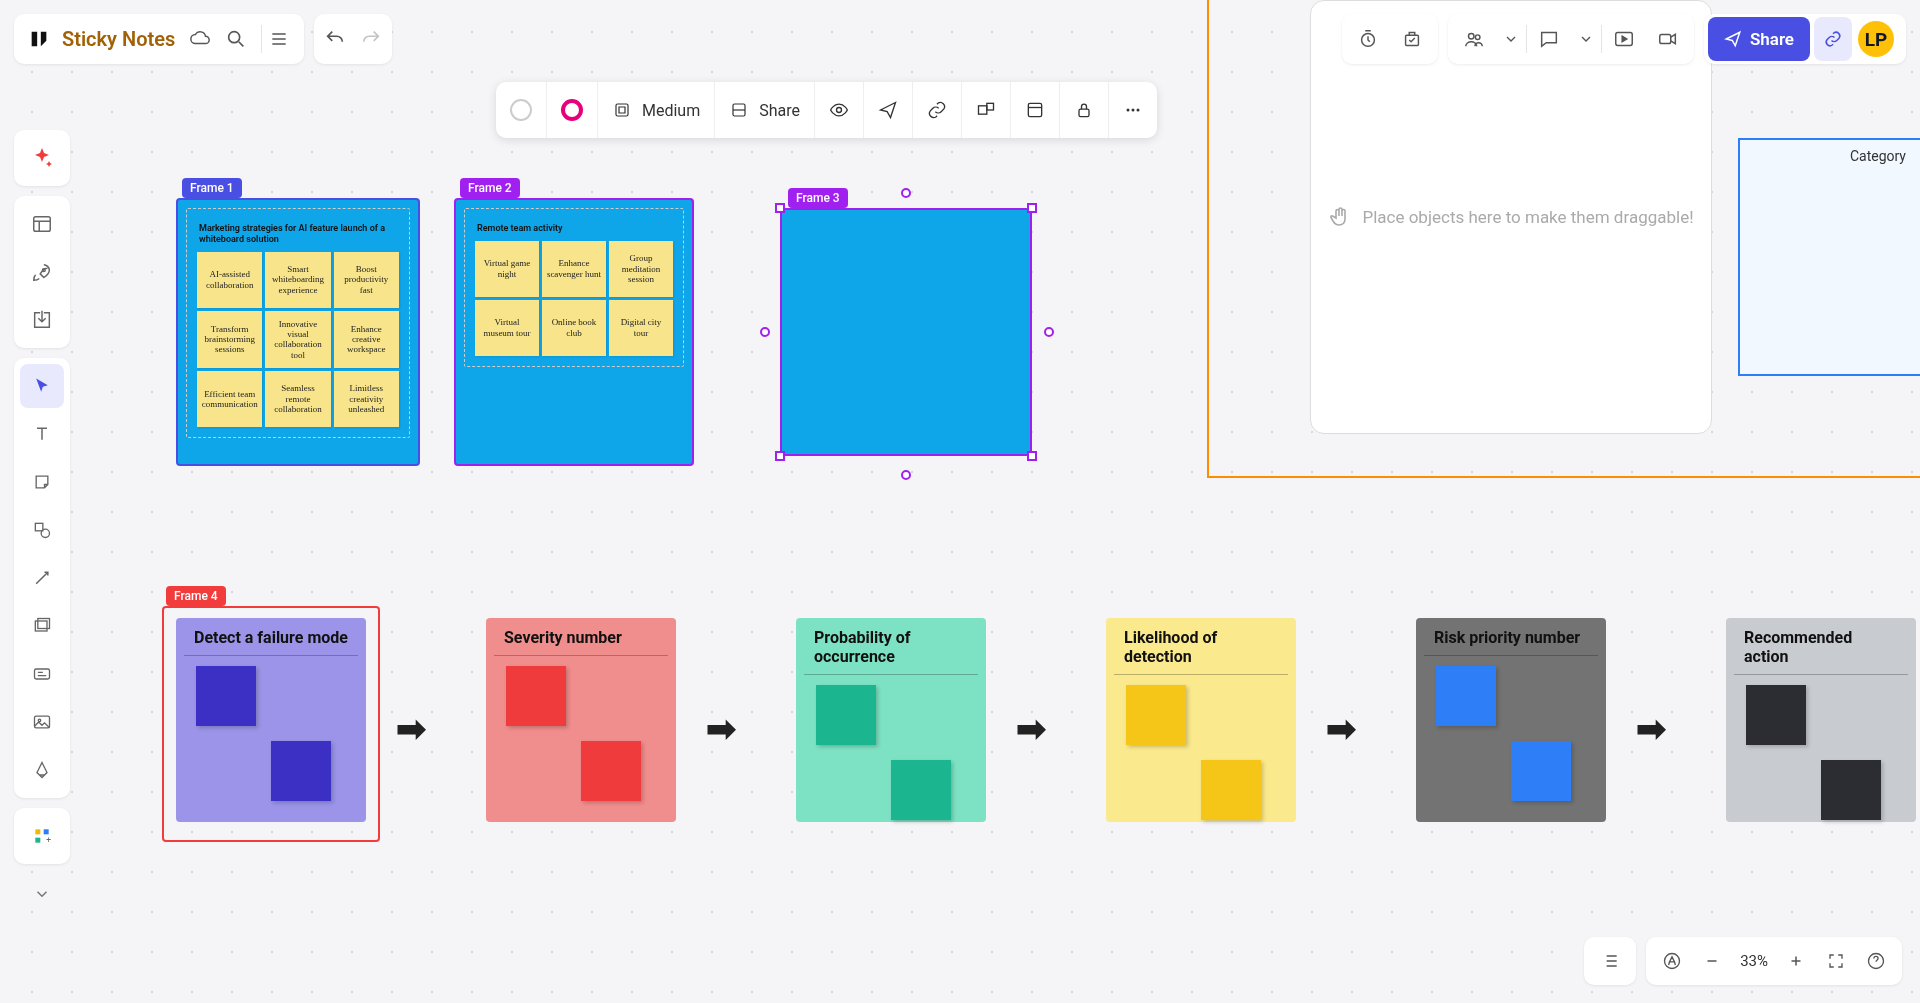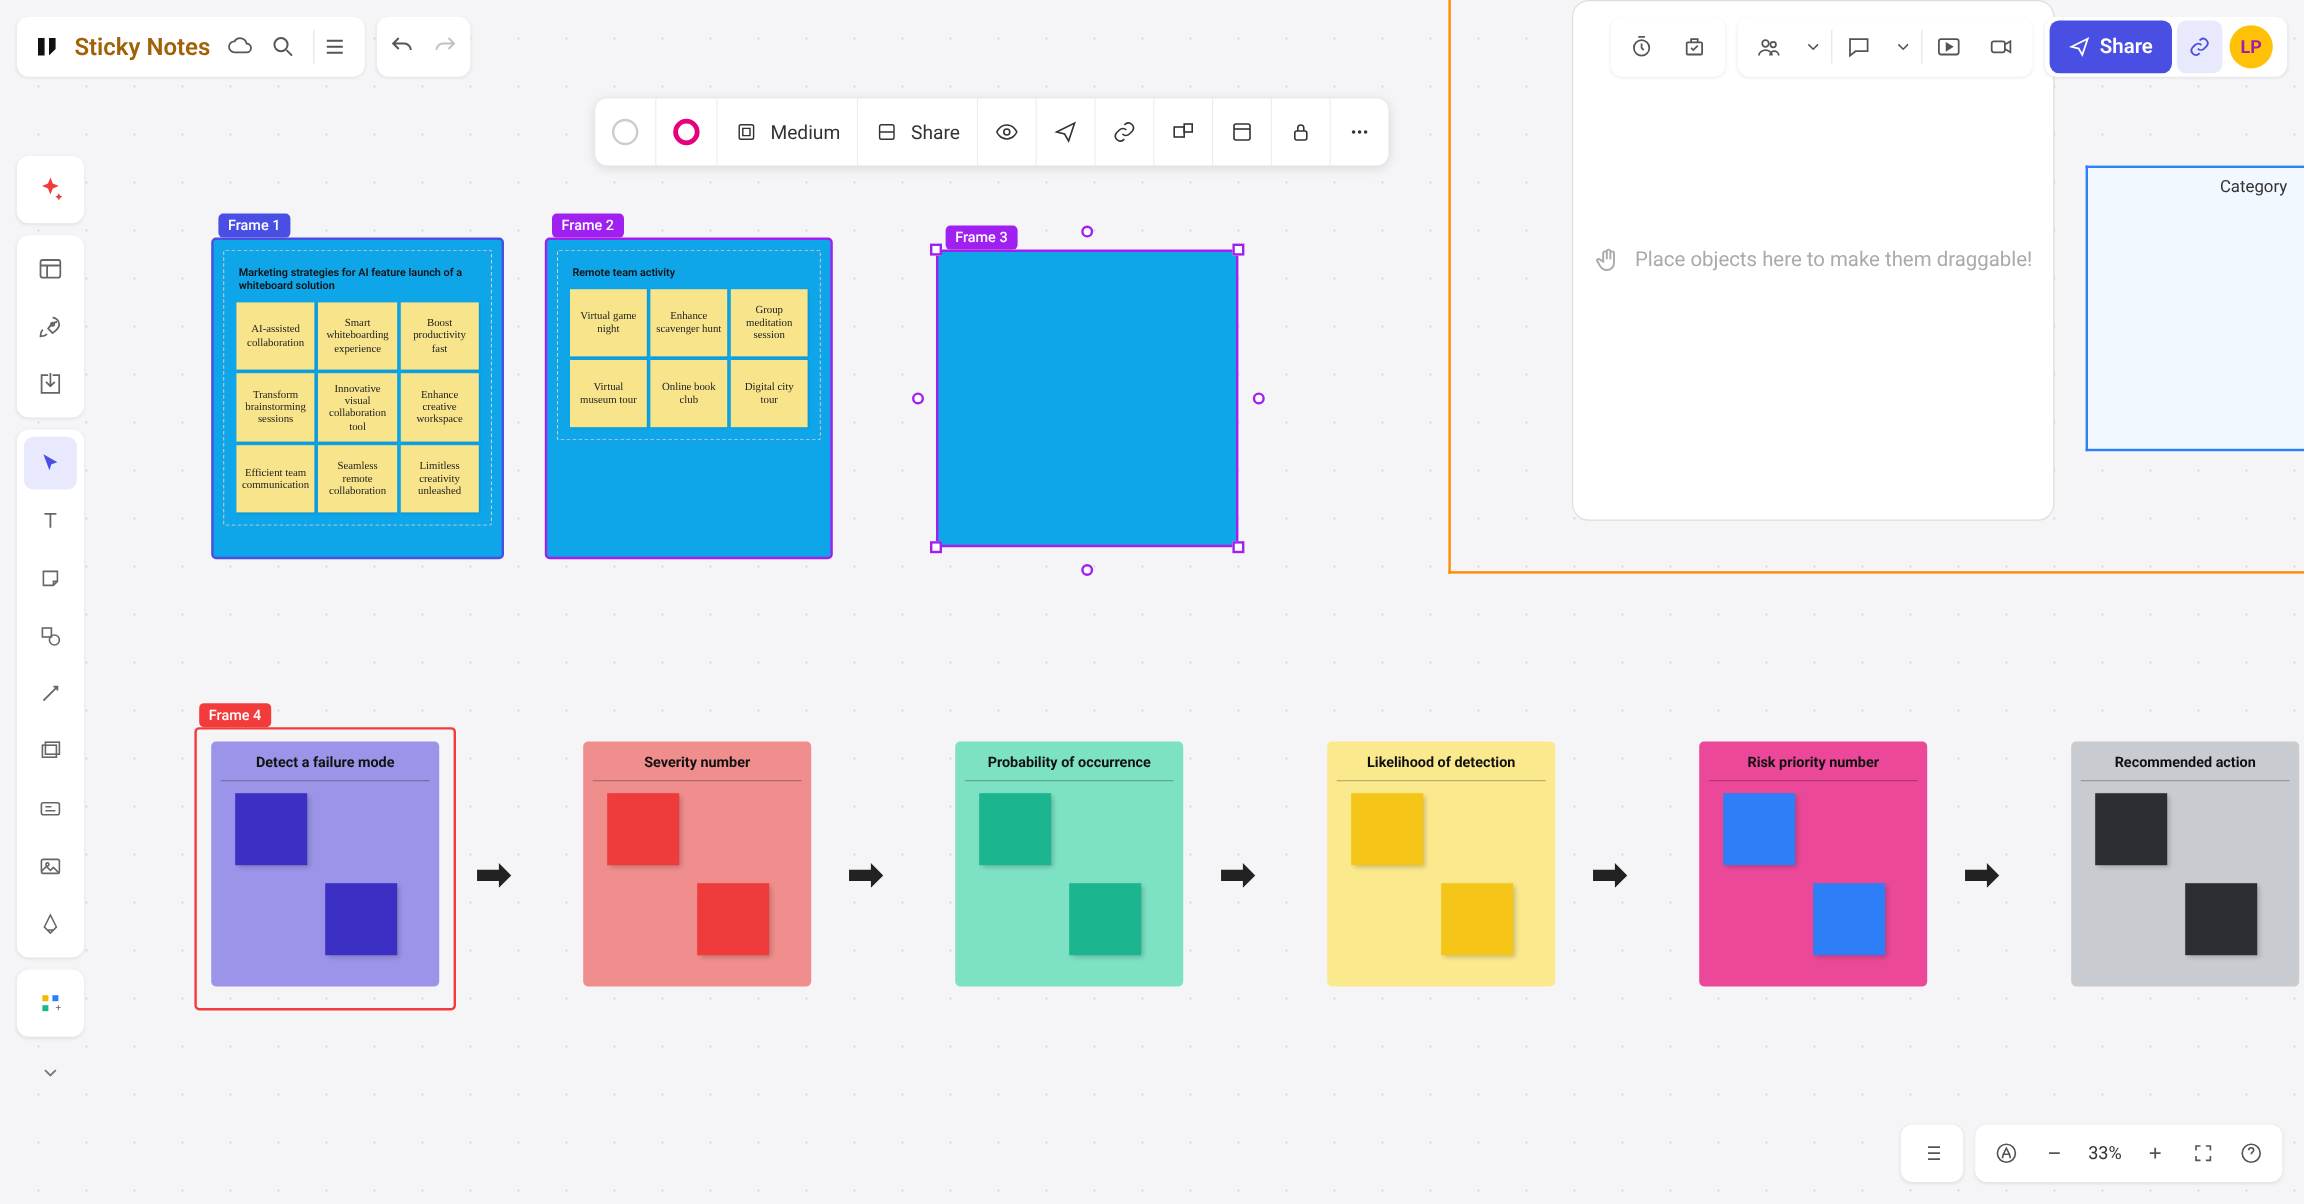--- a/index.html
+++ b/index.html
@@ -14,21 +14,21 @@
 .hdr-ic + .hdr-ic { margin-left: 14px; }
 .hdr-div { width: 1px; height: 28px; background: #e4e4e8; margin: 0 6px 0 14px; }
 
 
 .top-right { position: absolute; top: 14px; right: 14px; display: flex; gap: 10px; align-items: center; z-index: 20; }
 .tr-group { background: #fff; border-radius: 10px; box-shadow: 0 1px 3px rgba(0,0,0,0.08); display: flex; align-items: center; height: 50px; padding: 0 4px; }
 .tr-btn { width: 44px; height: 44px; display: inline-flex; align-items: center; justify-content: center; color: #555; cursor: pointer; border-radius: 8px; }
 .tr-sep { width: 1px; height: 28px; background: #e4e4e8; }
 .share-btn { background: #4a4fe4; color: #fff; display: flex; align-items: center; padding: 0 16px; height: 44px; border-radius: 8px; font-weight: 600; gap: 8px; cursor: pointer; font-size: 17px; }
 .share-link { width: 38px; height: 44px; display: inline-flex; align-items: center; justify-content: center; background: #e8e9fc; border-radius: 8px; color: #4a4fe4; margin-left: 4px; cursor: pointer; }
-.avatar { width: 36px; height: 36px; border-radius: 50%; background: #ffc107; color: #a21caf; font-weight: 700; display: inline-flex; align-items: center; justify-content: center; margin: 0 6px; font-size: 15px; }
+.avatar { width: 36px; height: 36px; border-radius: 50%; background: #ffc107; color: #0f172a; font-weight: 700; display: inline-flex; align-items: center; justify-content: center; margin: 0 6px; font-size: 19px; }
 
 
 .float-tb { position: absolute; top: 82px; left: 496px; background: #fff; border-radius: 10px; box-shadow: 0 2px 10px rgba(0,0,0,0.12); display: flex; align-items: center; height: 56px; z-index: 15; }
 .ft-cell { display: flex; align-items: center; padding: 0 14px; height: 100%; border-right: 1px solid #eee; gap: 10px; color: #333; cursor: pointer; }
 .ft-cell:last-child { border-right: none; }
 .circ { width: 22px; height: 22px; border-radius: 50%; border: 2px solid #ccc; }
 .circ.sel { border: 4px solid #e6007e; }
 .ft-ic { width: 20px; height: 20px; display: inline-flex; align-items: center; justify-content: center; }
 .ft-lbl { font-size: 16px; }
 
@@ -64,21 +64,21 @@
 
 
 .drag-panel { position: absolute; top: 0; right: 208px; width: 402px; height: 434px; border: 1px solid #ddd; border-radius: 14px; background: #fff; z-index: 4; display: flex; align-items: center; justify-content: center; }
 .drag-hint { color: #aaa; font-size: 17px; text-align: center; display: flex; align-items: center; gap: 10px; }
 .orange-frame { position: absolute; top: 0; right: 0; width: 713px; height: 478px; border: 2px solid #ff8c00; z-index: 3; border-top: none; border-right: none; }
 .blue-box { position: absolute; top: 138px; right: 0; width: 182px; height: 238px; background: #f2f8ff; border: 2px solid #2d7ef7; z-index: 5; border-right: none; }
 .blue-box-lbl { position: absolute; top: 148px; right: 14px; font-size: 14px; color: #333; z-index: 6; }
 
 
 .proc-card { position: absolute; width: 190px; height: 204px; border-radius: 4px; z-index: 4; display: flex; flex-direction: column; }
-.proc-hdr { font-size: 12px; font-weight: 700; padding: 8px 10px; border-bottom: 1px solid rgba(0,0,0,0.25); margin: 2px 8px 0 8px; color: #111; text-align: center; }
+.proc-hdr { font-size: 16px; font-weight: 700; padding: 8px 10px; border-bottom: 1px solid rgba(0,0,0,0.25); margin: 2px 8px 0 8px; color: #111; }
 .proc-body { flex: 1; position: relative; }
 .proc-note { position: absolute; width: 60px; height: 60px; box-shadow: 2px 2px 4px rgba(0,0,0,0.2); }
 .arrow { position: absolute; font-size: 36px; color: #222; z-index: 4; font-weight: 900; }
 
 
 .br-panel { position: absolute; bottom: 18px; right: 18px; display: flex; gap: 10px; z-index: 20; }
 .br-group { background: #fff; border-radius: 10px; box-shadow: 0 1px 3px rgba(0,0,0,0.08); display: flex; align-items: center; height: 48px; padding: 0 6px; }
 .br-btn { width: 40px; height: 40px; display: inline-flex; align-items: center; justify-content: center; color: #555; cursor: pointer; }
 .zoom-txt { font-size: 15px; padding: 0 8px; color: #333; }
 
@@ -183,21 +183,21 @@
       </div>
       <div class="arrow" style="left: 1016px; top: 708px;">➡</div>
       <div class="proc-card" style="left: 1106px; top: 618px; background: rgb(251, 233, 142);">
         <div class="proc-hdr">Likelihood of detection</div>
   <div class="proc-body">
     <div class="proc-note" style="left:20px;top:10px;background:#f5c518"></div>
     <div class="proc-note" style="left:95px;top:85px;background:#f5c518"></div>
   </div>
       </div>
       <div class="arrow" style="left: 1326px; top: 708px;">➡</div>
-      <div class="proc-card" style="left: 1416px; top: 618px; background: #ec4899;">
+      <div class="proc-card" style="left: 1416px; top: 618px; background: #737373;">
         <div class="proc-hdr">Risk priority number</div>
   <div class="proc-body">
     <div class="proc-note" style="left:20px;top:10px;background:#2d7ef7"></div>
     <div class="proc-note" style="left:95px;top:85px;background:#2d7ef7"></div>
   </div>
       </div>
       <div class="arrow" style="left: 1636px; top: 708px;">➡</div>
       <div class="proc-card" style="left: 1726px; top: 618px; background: rgb(200, 203, 208);">
         <div class="proc-hdr">Recommended action</div>
   <div class="proc-body">

